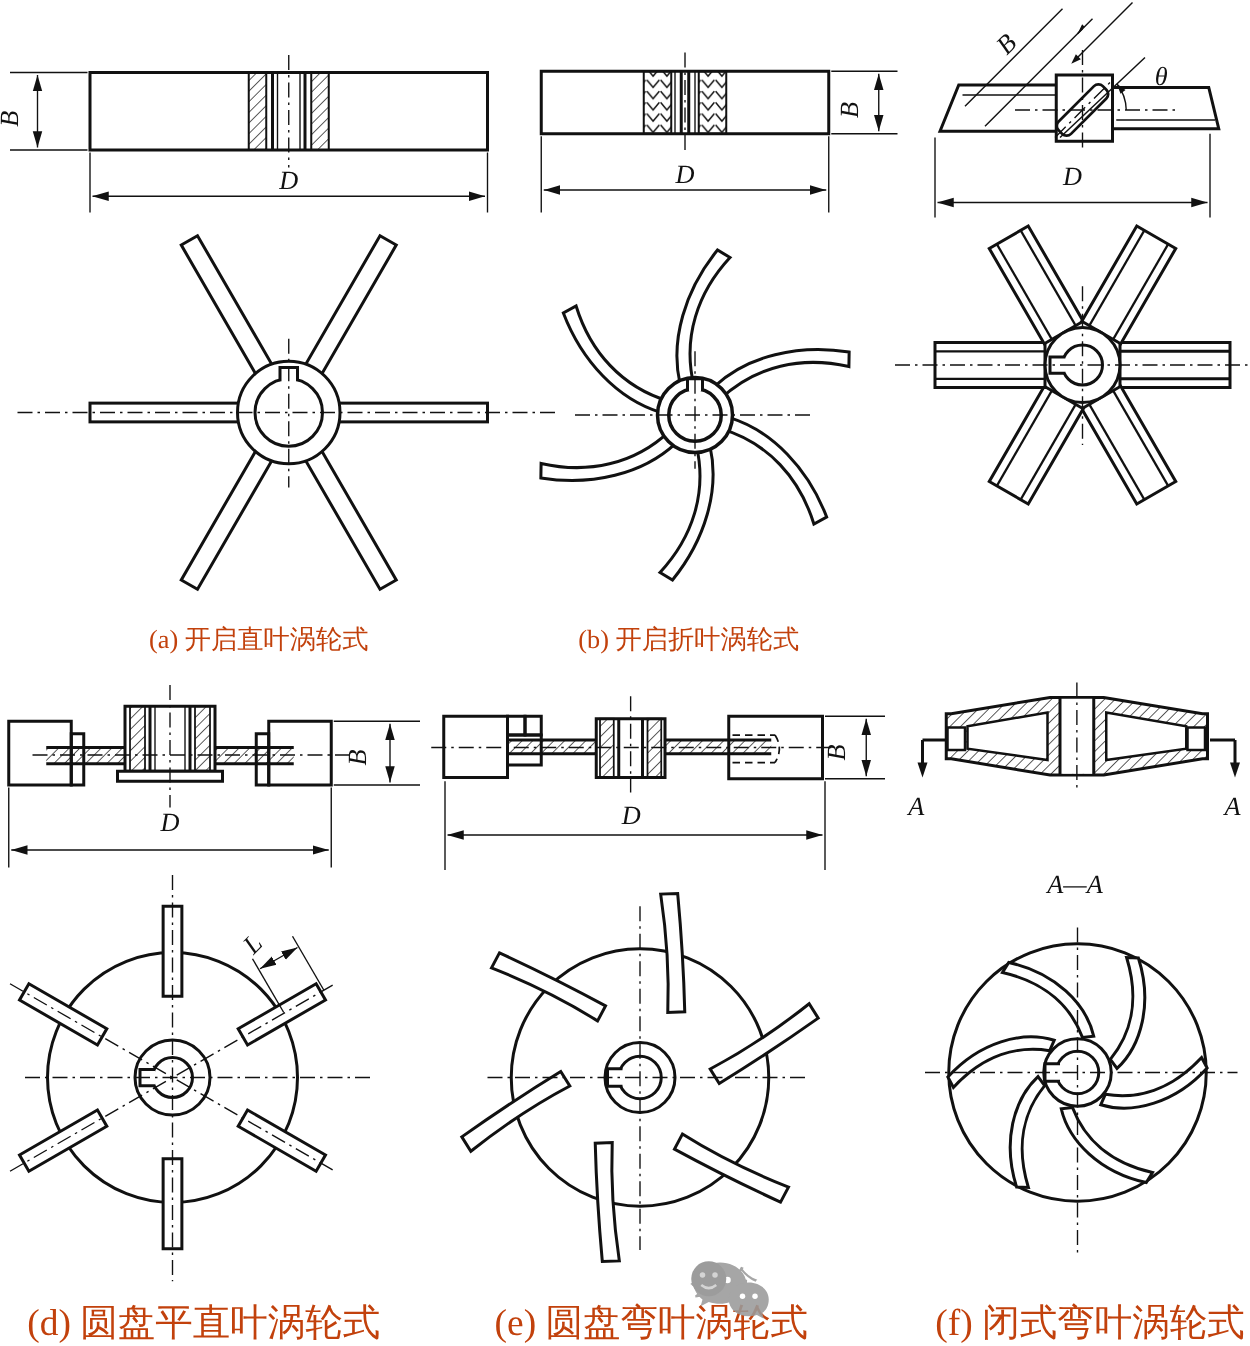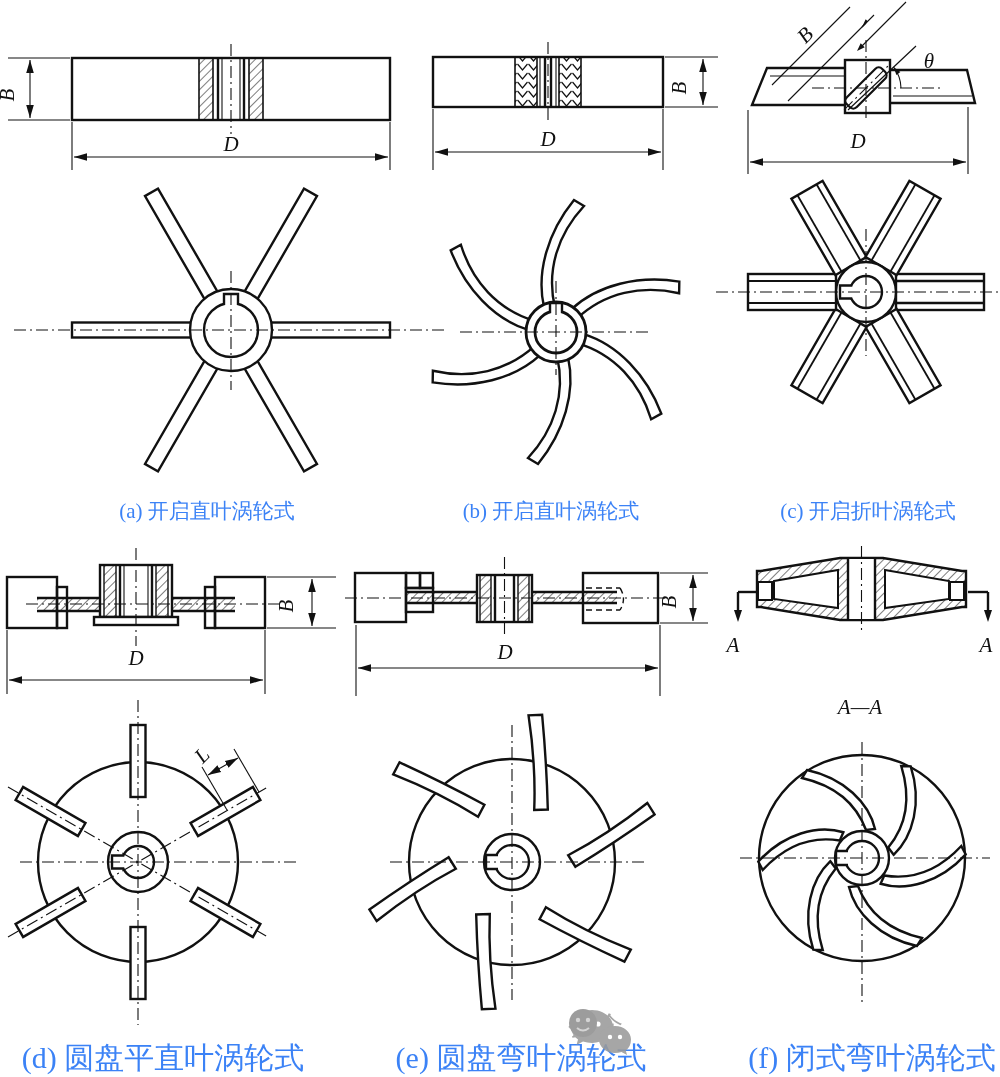--- a/index.html
+++ b/index.html
@@ -1,23 +1,23 @@
 <!DOCTYPE html>
 <html><head>
 <meta charset="utf-8">
 <style>
   html,body{margin:0;padding:0;background:#ffffff;}
   .stage{position:relative;width:1000px;height:1077px;background:#fff;overflow:hidden;
          font-family:"Liberation Serif","DejaVu Serif",serif;color:#111;}
   .stage svg{position:absolute;left:0;top:0;}
-  .caption{position:absolute;transform:translateX(-50%);white-space:nowrap;color:#3b82f6;}
+  .caption{position:absolute;transform:translateX(-50%);white-space:nowrap;color:#c2410c;}
   .caption.top{font-size:21px;top:497px;}
   .caption.bottom{font-size:30px;top:1038px;}
   .watermark{position:absolute;left:552px;top:1008px;display:flex;align-items:center;
-             color:#9a9a9a;opacity:.88;font-size:27px;white-space:nowrap;z-index:5;margin-left:16px;}
+             color:#9a9a9a;opacity:.88;font-size:27px;white-space:nowrap;z-index:5;}
   .watermark .txt{letter-spacing:1px;}
   .dimt{font-style:italic;font-size:21px;font-family:"Liberation Serif","DejaVu Serif",serif;
         fill:#111;text-anchor:middle;}
   .bold{stroke:#111;stroke-width:2.4;fill:none;}
   .boldw{stroke:#111;stroke-width:2.4;fill:#fff;}
   .thin{stroke:#111;stroke-width:1.1;fill:none;}
   .cl{stroke:#111;stroke-width:1.1;fill:none;stroke-dasharray:12 4 2 4;}
   .dash{stroke:#111;stroke-width:1.4;fill:none;stroke-dasharray:6 4;}
 </style>
 </head>
@@ -326,22 +326,21 @@
     <circle cx="862" cy="858" r="27" class="boldw"></circle>
     <circle cx="862" cy="858" r="17" class="boldw"></circle>
     <rect x="836" y="851" width="12" height="14" fill="#fff" stroke="none"></rect>
     <path d="M848,851 L836,851 L836,865 L848,865" class="bold"></path>
     <line x1="740" y1="858" x2="990" y2="858" class="cl"></line>
     <line x1="862" y1="742" x2="862" y2="1002" class="cl"></line>
   </g>
 </svg>
 
   <div class="caption top" style="left:207px">(a) 开启直叶涡轮式</div>
-  <div class="caption top" style="left:551px">(b) 开启直叶涡轮式</div>
-  <div class="caption top" style="left:868px">(c) 开启折叶涡轮式</div>
+  <div class="caption top" style="left:551px">(b) 开启折叶涡轮式</div>
   <div class="caption bottom" style="left:163px">(d) 圆盘平直叶涡轮式</div>
   <div class="caption bottom" style="left:521px">(e) 圆盘弯叶涡轮式</div>
   <div class="caption bottom" style="left:872px">(f) 闭式弯叶涡轮式</div>
 
   <div class="watermark">
     <svg width="66" height="54" viewBox="0 0 66 54">
       <g fill="#9a9a9a">
         <path d="M24,2 C12,2 3,10 3,19 c0,5 3,9.5 7,12.5 L8.5,37 l6.5-3.5 c2.8,0.9 5.9,1.4 9,1.4 c12,0 21,-8 21,-16.4 C45,10 36,2 24,2 Z"></path>
         <circle cx="17" cy="16" r="2.6" fill="#fff"></circle>
         <circle cx="30" cy="16" r="2.6" fill="#fff"></circle>

